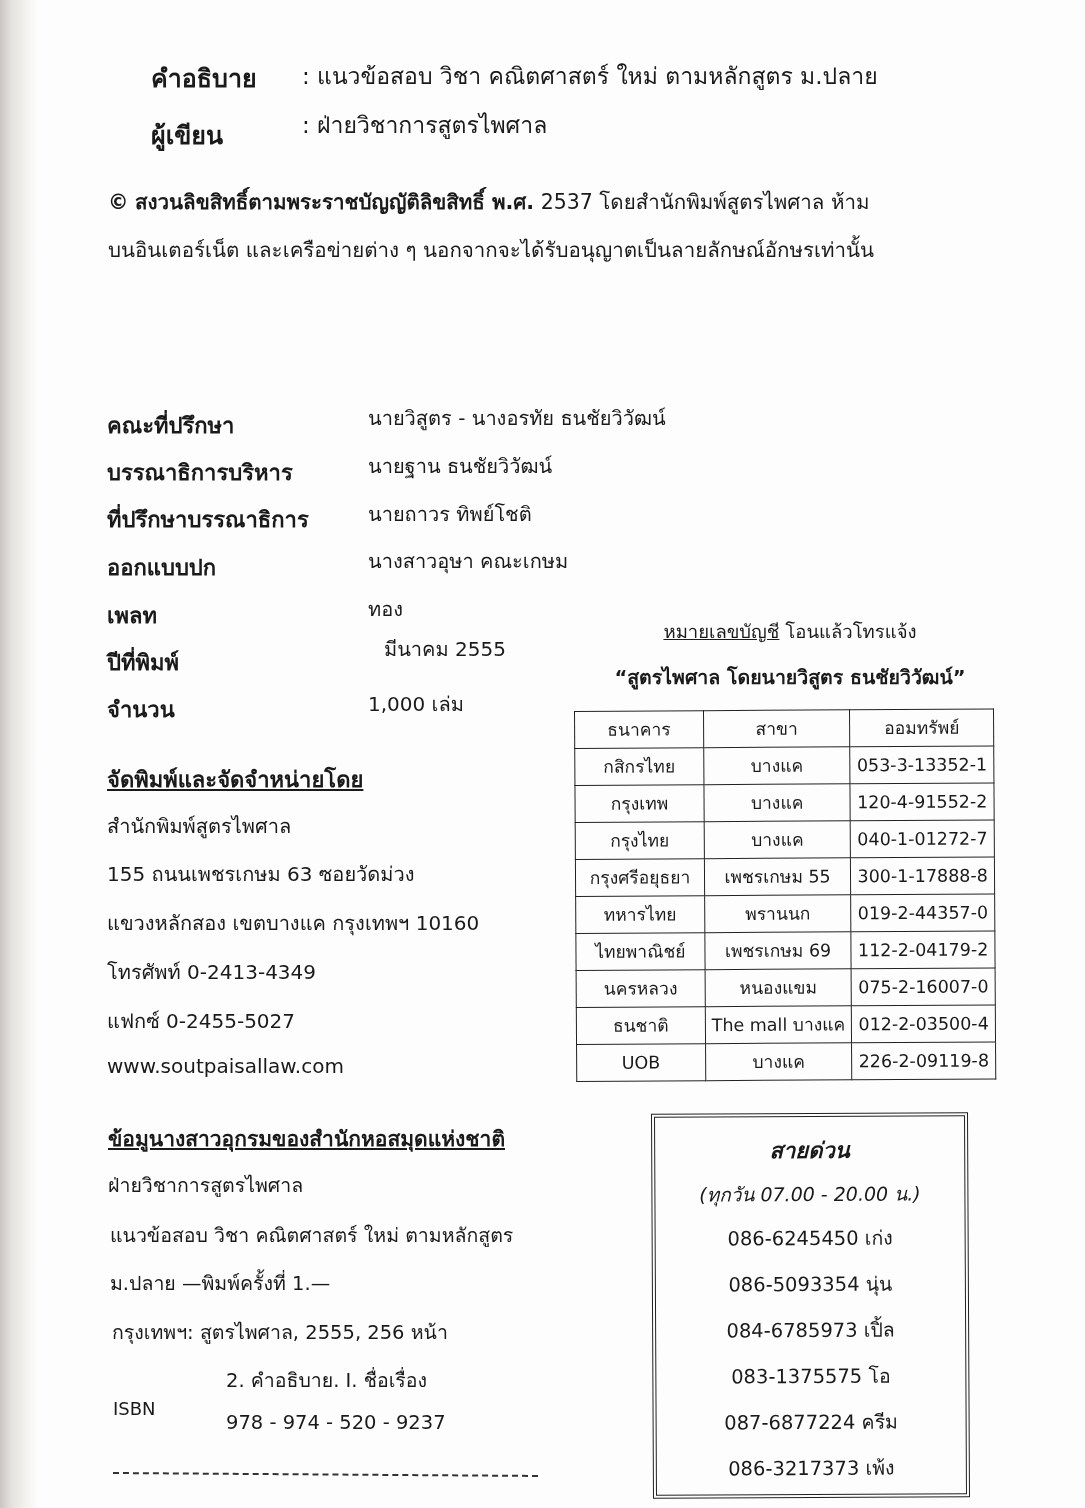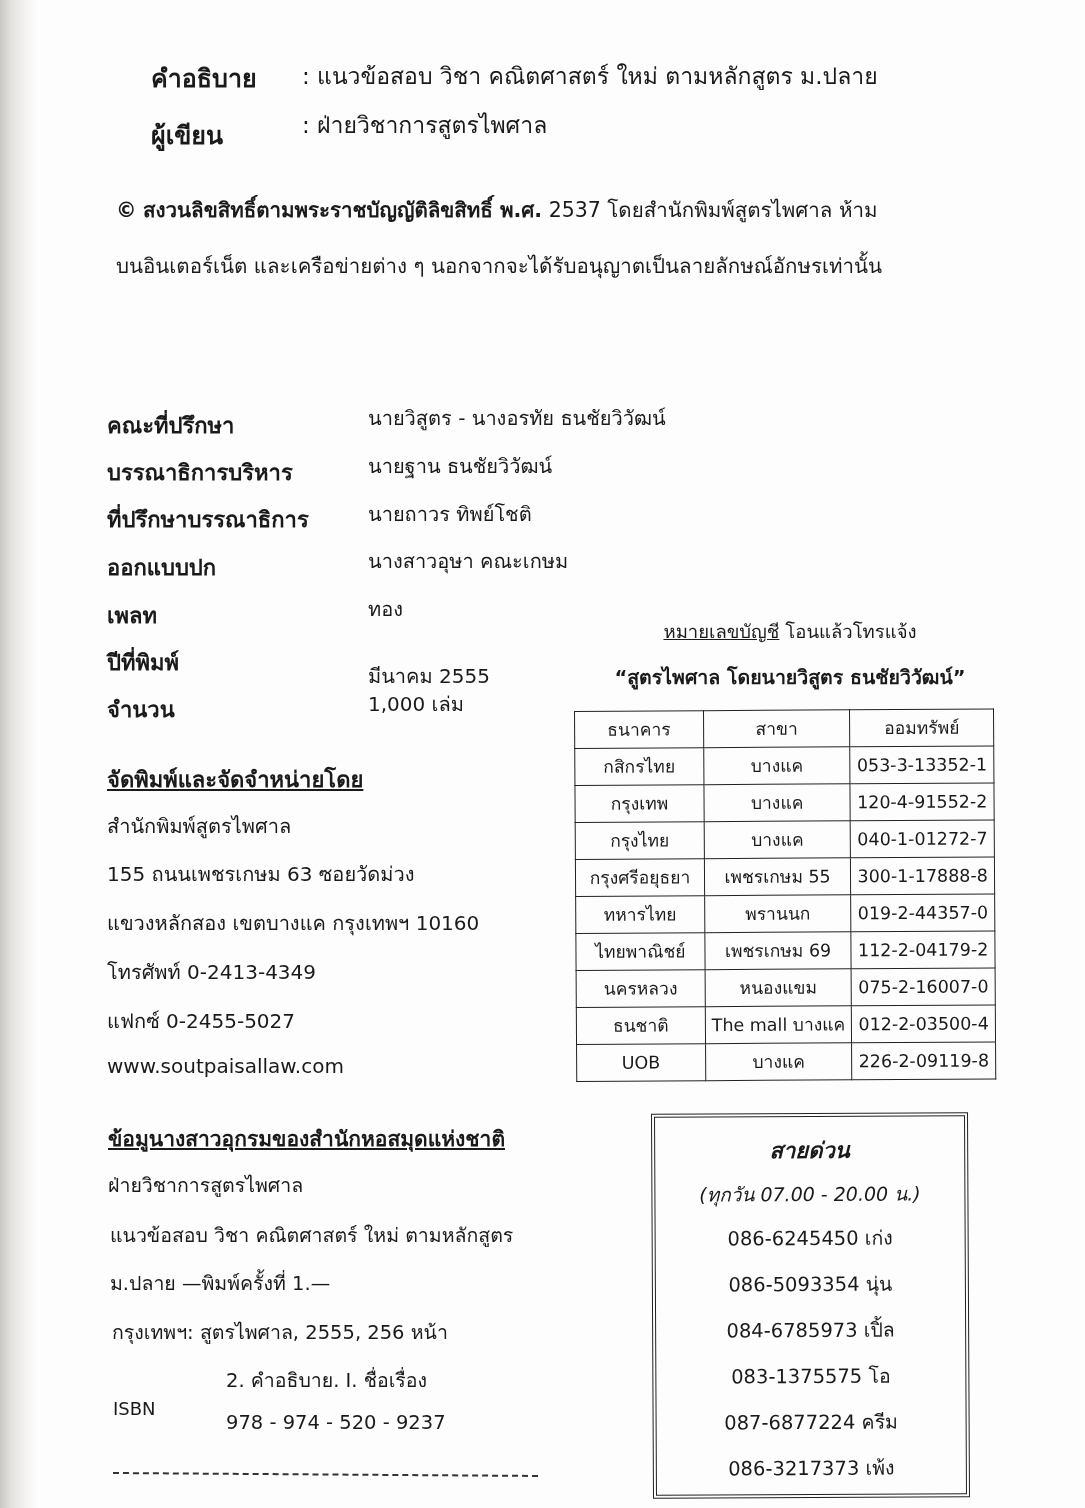--- a/index.html
+++ b/index.html
@@ -14,21 +14,21 @@
       background: linear-gradient(to right, #c9c6c2 0%, #e4e2df 30%, #f4f3f1 70%, #fdfdfd 100%);
     }
     .abs { position: absolute; white-space: nowrap; margin-left: 44px; }
 
     
     .hdr-label { font-weight: bold; font-size: 25px; }
     .hdr-value { font-size: 23px; }
 
     
     .copy { position: absolute; left: 108px; top: 178px; width: 900px; font-size: 20.5px; line-height: 48px; }
-    .copy p { margin: 8px; white-space: nowrap; }
+    .copy p { margin: 0; white-space: nowrap; }
     .copy .b { font-weight: bold; }
 
     
     .staff-label { position: absolute; left: 107px; font-weight: bold; font-size: 22px; }
     .staff-value { position: absolute; left: 368px; font-size: 20px; }
 
     
     .acct-head { position: absolute; left: 575px; width: 430px; text-align: center; font-size: 18.5px; }
     .u { text-decoration: underline; }
 
@@ -93,21 +93,21 @@
   <div class="staff-value" style="top:402px;">นายวิสูตร - นางอรทัย   ธนชัยวิวัฒน์</div>
   <div class="staff-label" style="top:455px;">บรรณาธิการบริหาร</div>
   <div class="staff-value" style="top:450px;">นายฐาน   ธนชัยวิวัฒน์</div>
   <div class="staff-label" style="top:502px;text-align:center;">ที่ปรึกษาบรรณาธิการ</div>
   <div class="staff-value" style="top:498px;">นายถาวร   ทิพย์โชติ</div>
   <div class="staff-label" style="top:550px;">ออกแบบปก</div>
   <div class="staff-value" style="top:545px;">นางสาวอุษา   คณะเกษม</div>
   <div class="staff-label" style="top:598px;">เพลท</div>
   <div class="staff-value" style="top:593px;">ทอง</div>
   <div class="staff-label" style="top:645px;">ปีที่พิมพ์</div>
-  <div class="staff-value" style="top:660px;">มีนาคม  2555</div>
+  <div class="staff-value" style="top:633px;margin-left:16px;">มีนาคม  2555</div>
   <div class="staff-label" style="top:692px;">จำนวน</div>
   <div class="staff-value" style="top:688px;">1,000   เล่ม</div>
 </div>
 
 <div class="acct-head" style="top:617px;">
   <span class="u">หมายเลขบัญชี</span>
   <span>โอนแล้วโทรแจ้ง</span>
 </div>
 <div class="acct-head" style="top:662px; font-weight:bold; font-size:19.5px;">“สูตรไพศาล  โดยนายวิสูตร  ธนชัยวิวัฒน์”</div>
 

